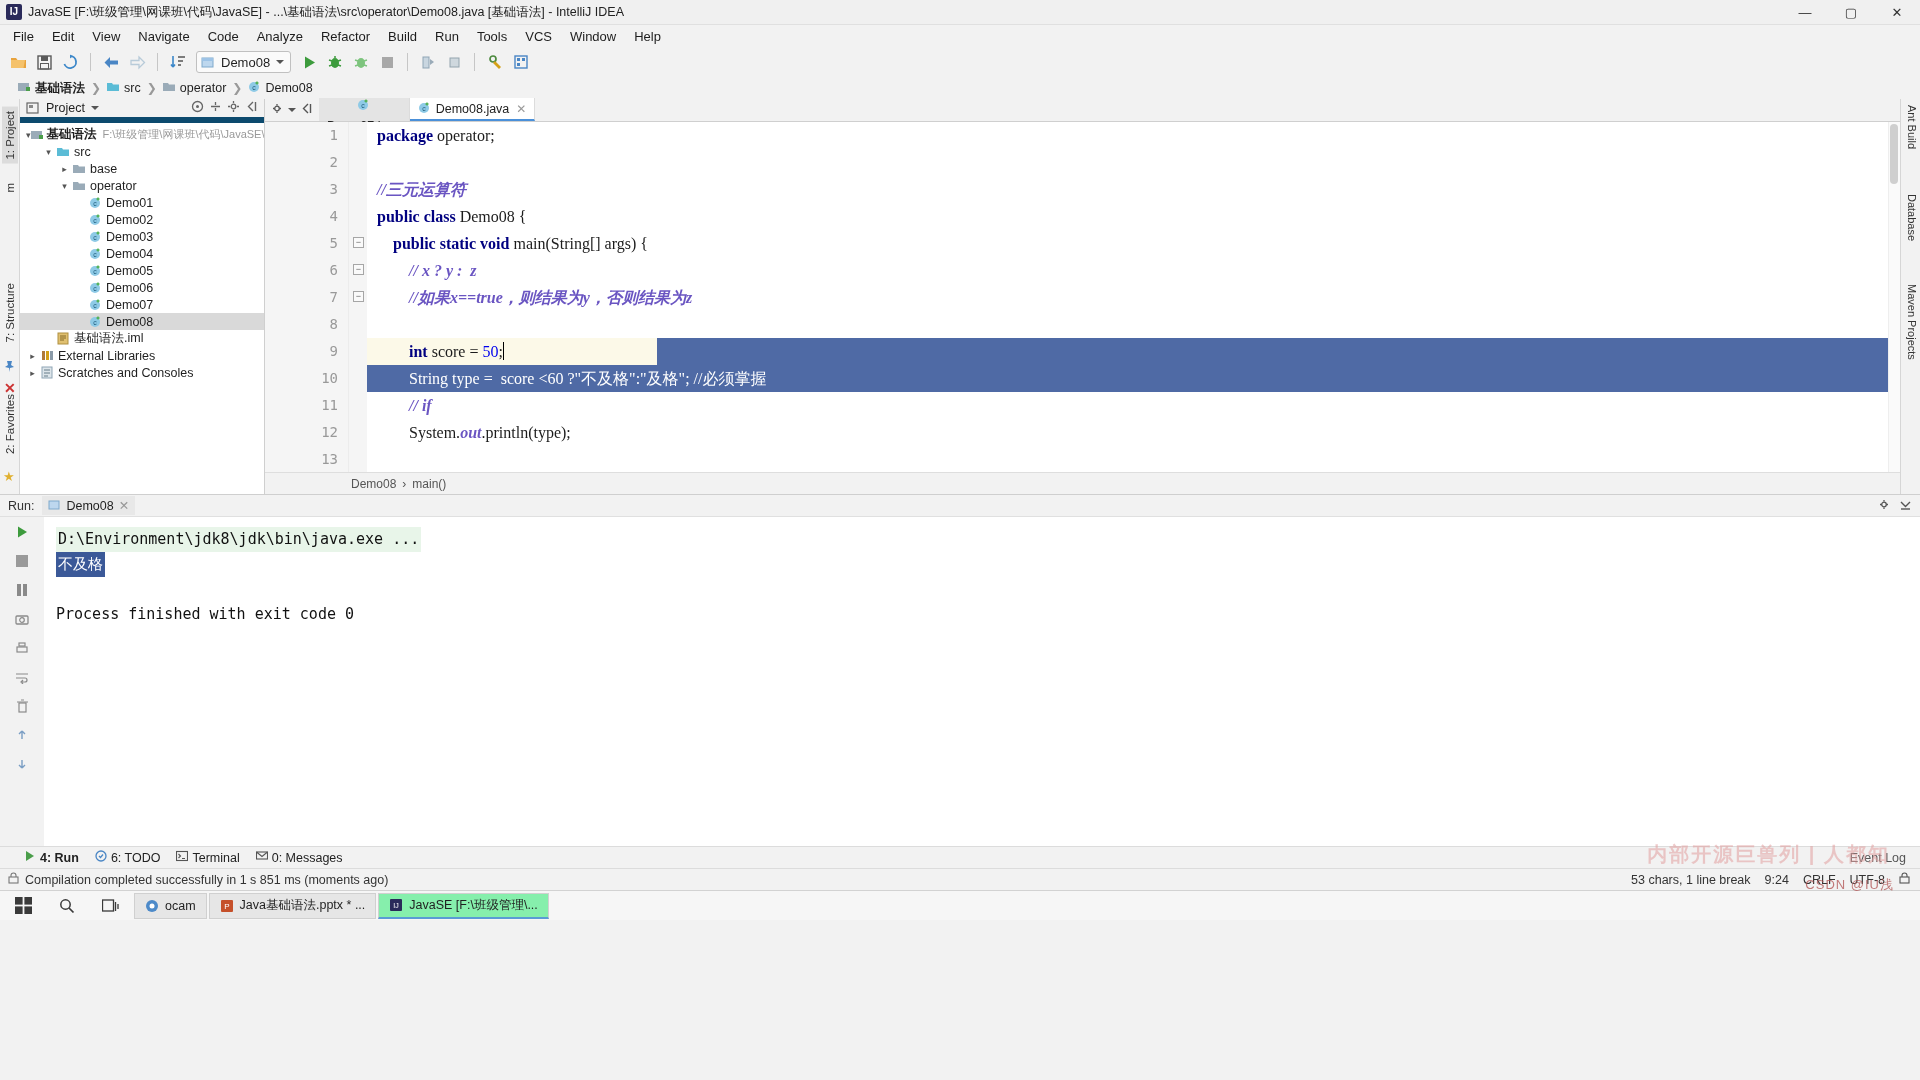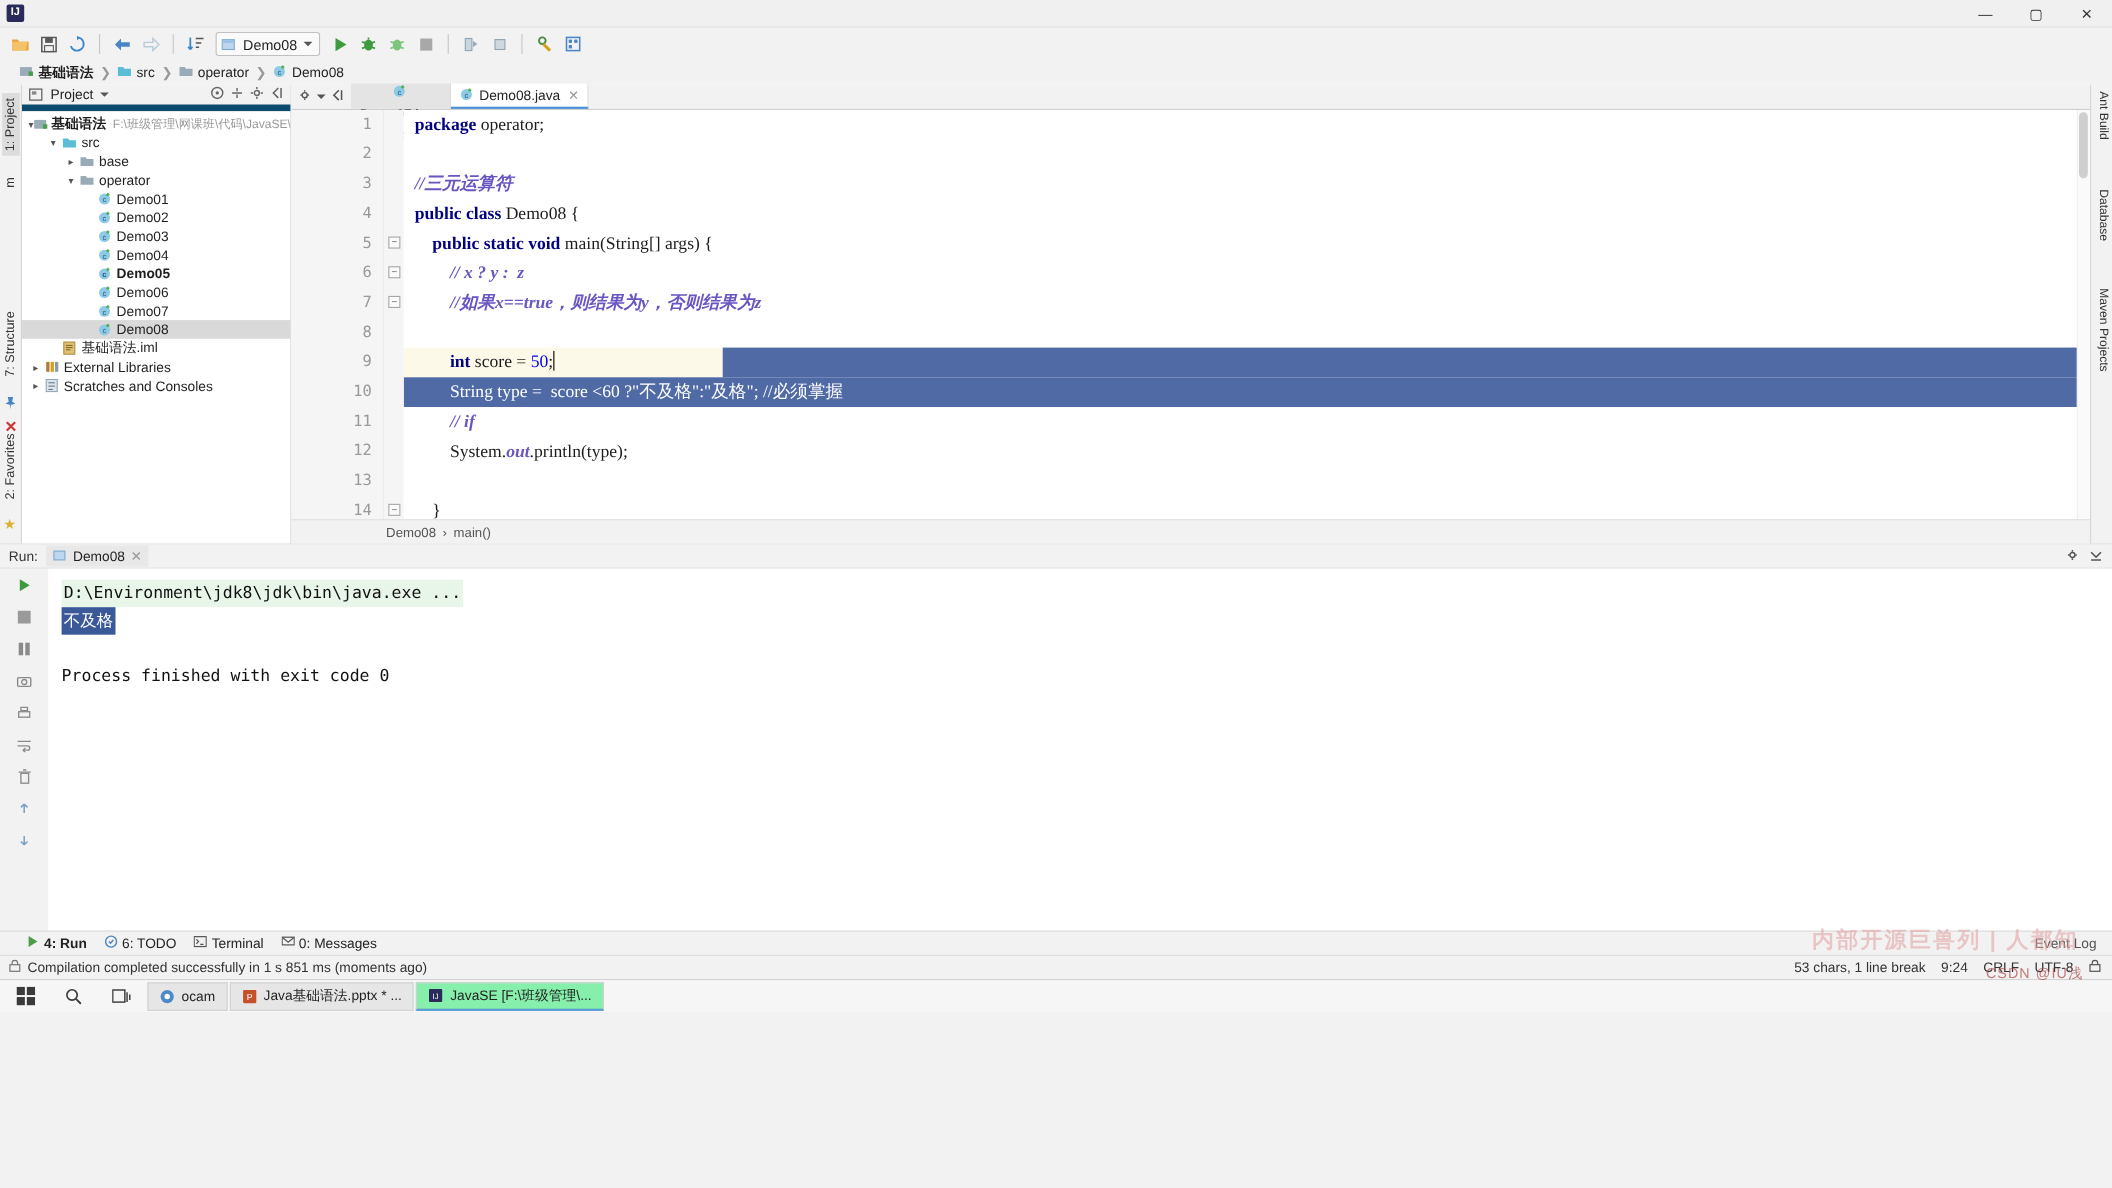--- a/index.html
+++ b/index.html
@@ -162,27 +162,43 @@
   .wm2 { position:absolute; right:26px; bottom:26px; font-size:13px; color:#b05050; opacity:.75; letter-spacing:1px; }
   .rvtab { position:absolute; right:2px; writing-mode:vertical-rl; font-size:11px; color:#333; white-space:nowrap; }
 </style>
 </head>
 <body>
 
 <div class="app">
 
   <div class="titlebar">
     <div class="tb-logo">IJ</div>
+    <div class="tb-title">JavaSE [F:\班级管理\网课班\代码\JavaSE] - ...\基础语法\src\operator\Demo08.java [基础语法] - IntelliJ IDEA</div>
     <div class="tb-win">
       <div class="tb-btn">—</div>
       <div class="tb-btn">▢</div>
       <div class="tb-btn close">✕</div>
     </div>
   </div>
 
+  <div class="menubar" id="menubar">
+      <div class="menu-item">File</div>
+      <div class="menu-item">Edit</div>
+      <div class="menu-item">View</div>
+      <div class="menu-item">Navigate</div>
+      <div class="menu-item">Code</div>
+      <div class="menu-item">Analyze</div>
+      <div class="menu-item">Refactor</div>
+      <div class="menu-item">Build</div>
+      <div class="menu-item">Run</div>
+      <div class="menu-item">Tools</div>
+      <div class="menu-item">VCS</div>
+      <div class="menu-item">Window</div>
+      <div class="menu-item">Help</div>
+    </div>
 
   <div class="toolbar">
     <div class="tbi">
       <svg width="17" height="15" viewBox="0 0 17 15">
           <path d="M1 3h5l1.5 2H16v8H1z" fill="#e8a33d"></path>
           <path d="M1 5h14l-1.5 8H1z" fill="#f5c26b"></path>
         </svg>
     </div>
     <div class="tbi">
       <svg width="15" height="15" viewBox="0 0 15 15">
@@ -425,21 +441,21 @@
             <span class="arrow"></span>
             <span class="nicon">
               <svg width="13" height="13" viewBox="0 0 13 13">
                 <circle cx="6" cy="7" r="5" fill="#8ecae6"></circle>
                 <text x="6" y="10" font-size="7" fill="#1c5a7a" text-anchor="middle" font-family="Liberation Sans">c</text>
                 <path d="M9 1.5v3M7.5 3h3" stroke="#4caf50" stroke-width="1.4"></path>
               </svg>
             </span>
             <span class="nlabel">Demo04</span>
           </div>
-          <div class="node" style="padding-left: 54px; font-weight: bold;">
+          <div class="node" style="padding-left: 54px;">
             <span class="arrow"></span>
             <span class="nicon">
               <svg width="13" height="13" viewBox="0 0 13 13">
                 <circle cx="6" cy="7" r="5" fill="#8ecae6"></circle>
                 <text x="6" y="10" font-size="7" fill="#1c5a7a" text-anchor="middle" font-family="Liberation Sans">c</text>
                 <path d="M9 1.5v3M7.5 3h3" stroke="#4caf50" stroke-width="1.4"></path>
               </svg>
             </span>
             <span class="nlabel">Demo05</span>
           </div>

